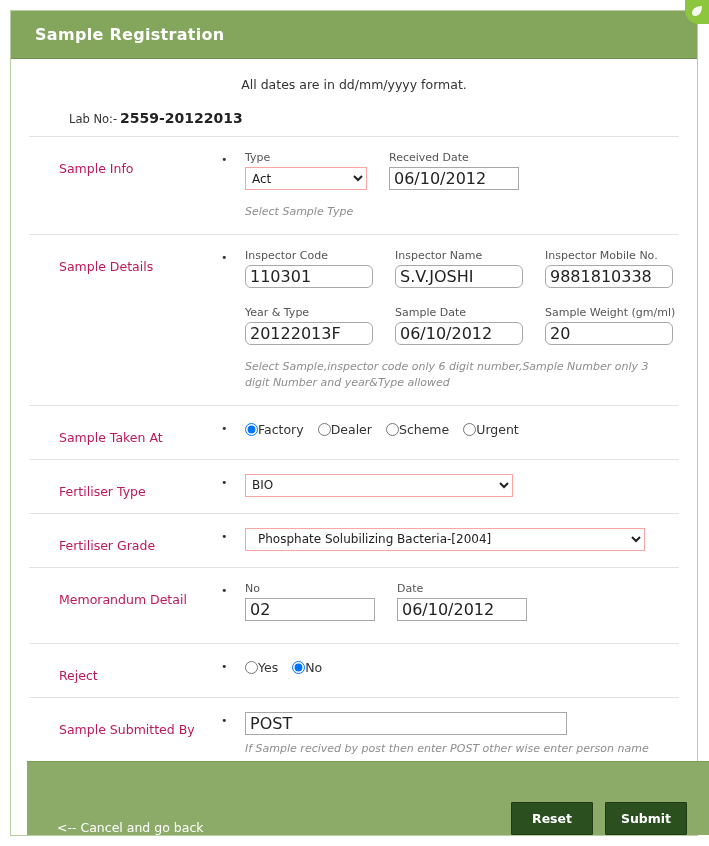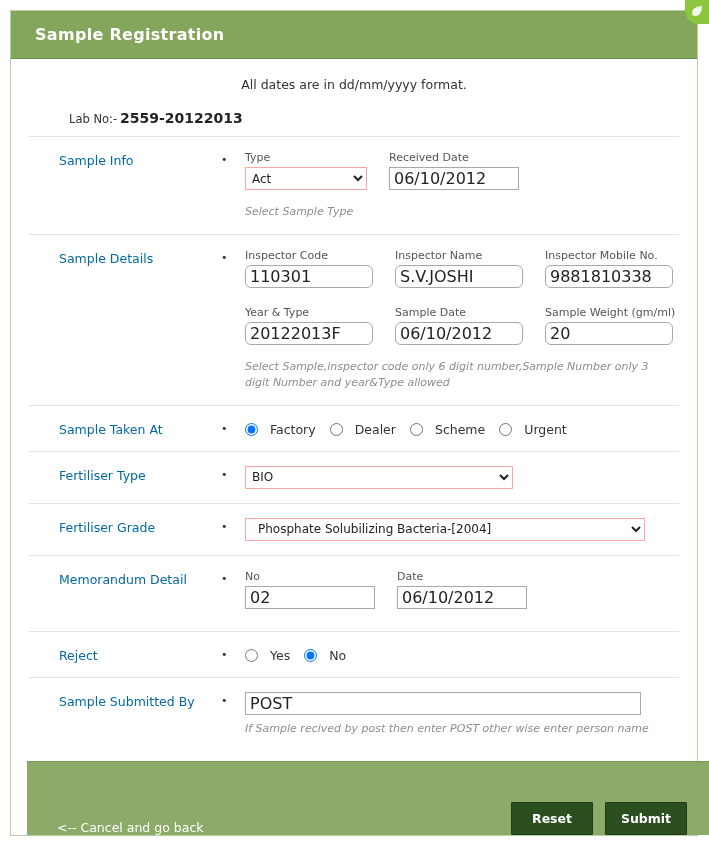--- a/index.html
+++ b/index.html
@@ -82,22 +82,23 @@
     border-top: 1px solid #e2e2e2;
     padding: 14px 0 14px 0;
     box-sizing: border-box;
   }
   .row.first { border-top: 1px solid #e2e2e2; }
   .row-label {
     width: 192px;
     padding-left: 30px;
     box-sizing: border-box;
     font-size: 12.5px;
-    color: #0369a1;
+    color: #be185d;
     padding-top: 2px;
+    margin-top: 8px;
   }
   .row-bullet {
     width: 24px;
     text-align: left;
     font-size: 11px;
     color: #333;
     padding-top: 2px;
   }
   .row-field { flex: 1; }
 
@@ -118,21 +119,21 @@
     font-size: 16px;
     color: #222;
     padding: 3px 4px;
     border: 1px solid #a8a8a8;
     background: #ffffff;
     box-sizing: border-box;
     height: 23px;
   }
   .w130 { width: 130px; }
   .w128 { width: 128px; border-radius: 6px; }
-  .w396 { width: 396px; }
+  .w396 { width: 322px; }
 
   select {
     font-family: "DejaVu Sans", sans-serif;
     font-size: 12px;
     color: #222;
     border: 1px solid #fca5a5;
     background: #ffffff;
     height: 23px;
     box-sizing: border-box;
     padding: 2px;
@@ -152,21 +153,21 @@
   .hint-wide { max-width: 405px; }
 
   .radio-group {
     display: flex;
     align-items: center;
     gap: 14px;
     font-size: 12.5px;
     color: #333;
     padding-top: 2px;
   }
-  .radio-item { display: flex; align-items: center; gap: 12px; justify-content: center; }
+  .radio-item { display: flex; align-items: center; gap: 0; justify-content: center; }
   input[type="radio"] { margin: 0; }
 
   .footer {
     position: absolute;
     left: 16px;
     bottom: 0;
     width: 100%;
     height: 74px;
     background: #8cab68;
     border-top: 1px solid #7a9a56;

